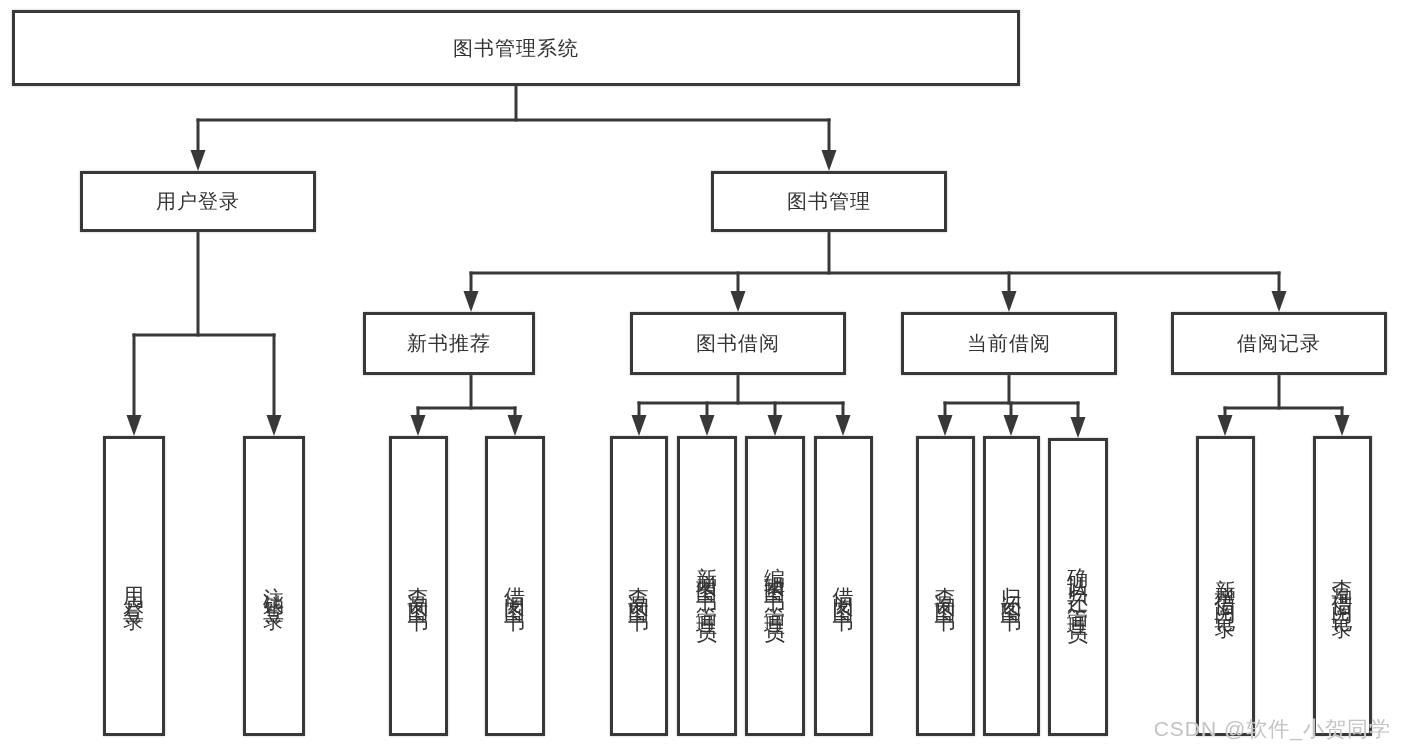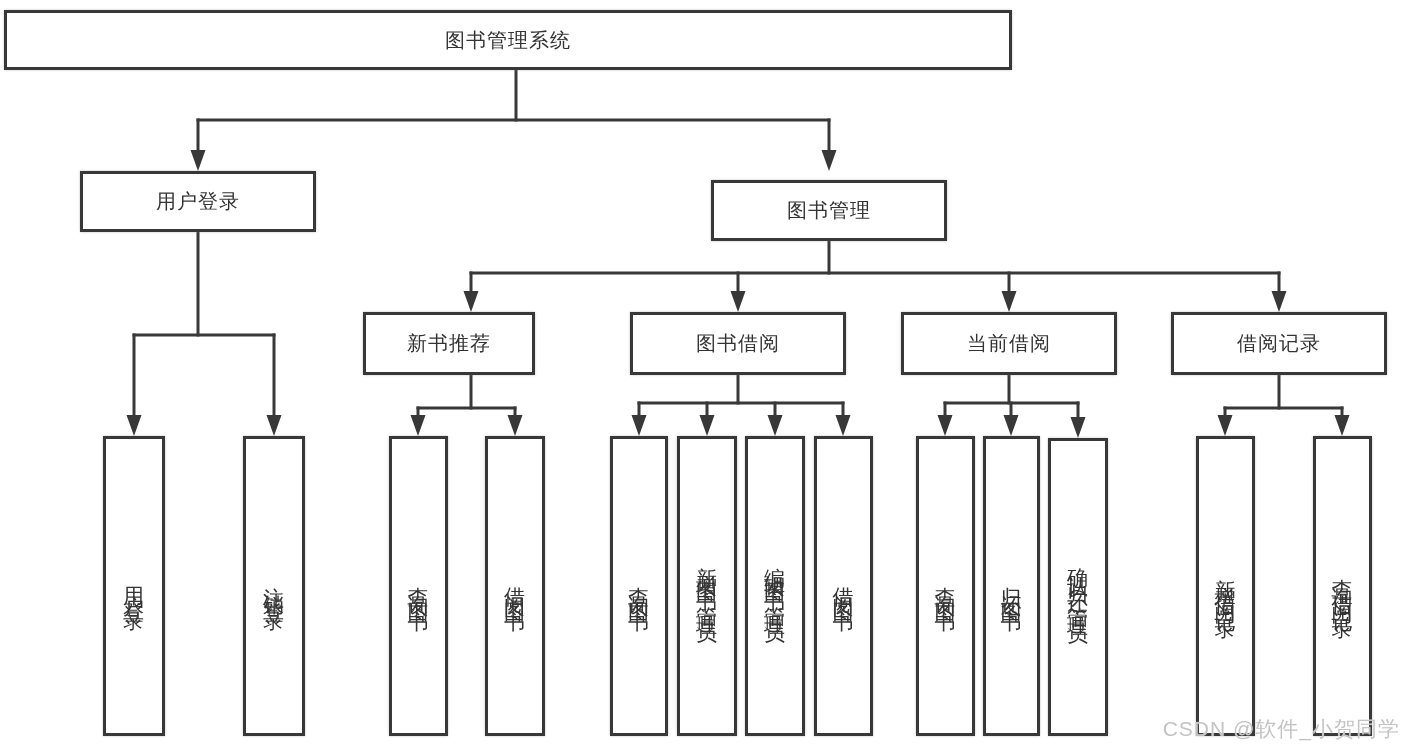--- a/index.html
+++ b/index.html
@@ -45,21 +45,21 @@
     writing-mode: vertical-rl;
     text-orientation: mixed;
     color: #333333;
     font-size: 21px;
     letter-spacing: 8px;
     line-height: 1;
     white-space: nowrap;
   }
   .watermark {
     position: absolute;
-    right: 5px;
+    right: 14px;
     bottom: 4px;
     font-size: 21px;
     color: #c3c3c3;
     letter-spacing: 1px;
     z-index: 20;
     text-shadow: 0 0 1px #ffffff;
     white-space: nowrap;
   }
 </style>
 </head>
@@ -115,24 +115,24 @@
       <line x1="1078" y1="403" x2="1078" y2="423" stroke="#383838" stroke-width="3" stroke-linecap="square"></line>
       <polygon points="1078,438 1070.5,417 1085.5,417" fill="#383838"></polygon>
       <line x1="1279" y1="375" x2="1279" y2="408" stroke="#383838" stroke-width="3" stroke-linecap="square"></line>
       <line x1="1225" y1="408" x2="1342" y2="408" stroke="#383838" stroke-width="3" stroke-linecap="square"></line>
       <line x1="1225" y1="408" x2="1225" y2="421" stroke="#383838" stroke-width="3" stroke-linecap="square"></line>
       <polygon points="1225,436 1217.5,415 1232.5,415" fill="#383838"></polygon>
       <line x1="1342" y1="408" x2="1342" y2="421" stroke="#383838" stroke-width="3" stroke-linecap="square"></line>
       <polygon points="1342,436 1334.5,415 1349.5,415" fill="#383838"></polygon>
     </svg>
 
-  <div class="hbox" style="left:4px; top:10px; width:1008px; height:60px;">图书管理系统</div>
+  <div class="hbox" style="left:12px; top:10px; width:1008px; height:76px;">图书管理系统</div>
 
   <div class="hbox" style="left:80px; top:171px; width:236px; height:61px;">用户登录</div>
-  <div class="hbox" style="left:711px; top:171px; width:236px; height:61px;margin-top:9px;">图书管理</div>
+  <div class="hbox" style="left:711px; top:171px; width:236px; height:61px;">图书管理</div>
 
   <div class="hbox" style="left:363px; top:312px; width:172px; height:63px;">新书推荐</div>
   <div class="hbox" style="left:630px; top:312px; width:216px; height:63px;">图书借阅</div>
   <div class="hbox" style="left:901px; top:312px; width:216px; height:63px;">当前借阅</div>
   <div class="hbox" style="left:1171px; top:312px; width:216px; height:63px;">借阅记录</div>
 
   <div class="vbox" style="left:103px; top:436px; width:62px; height:300px;">
     <span class="vtext">用户登录</span>
   </div>
   <div class="vbox" style="left:243px; top:436px; width:62px; height:300px;">

